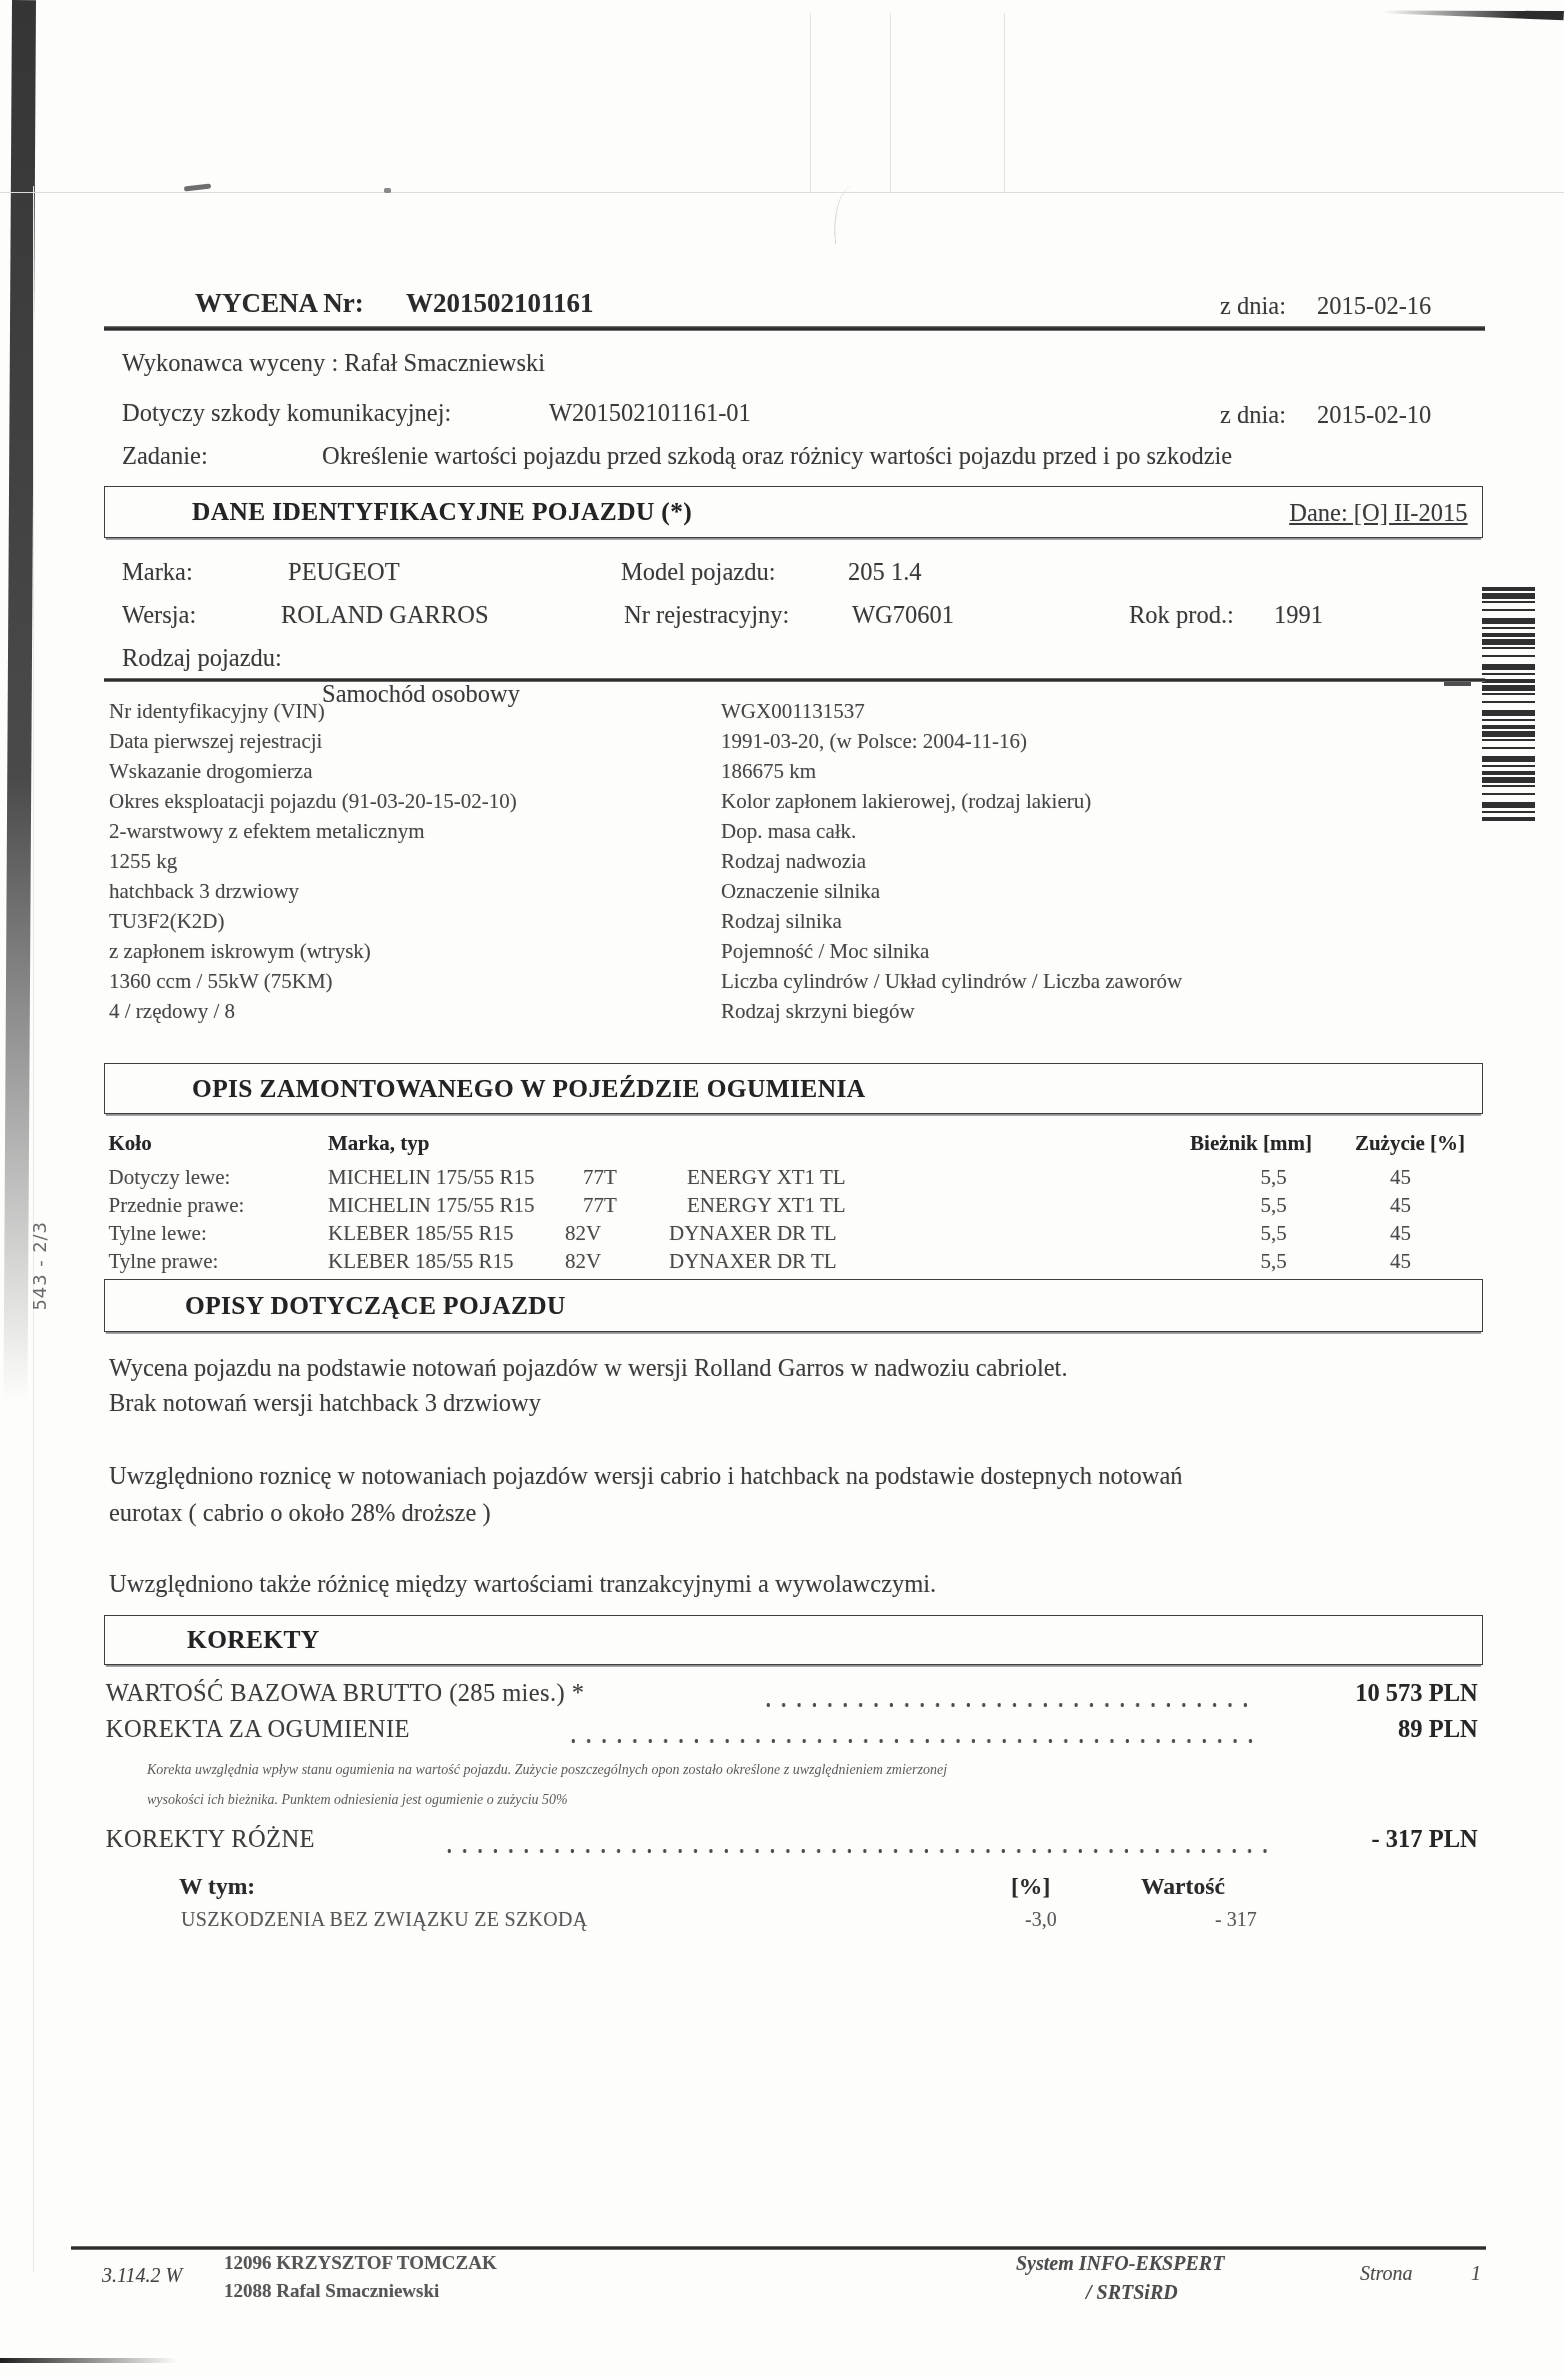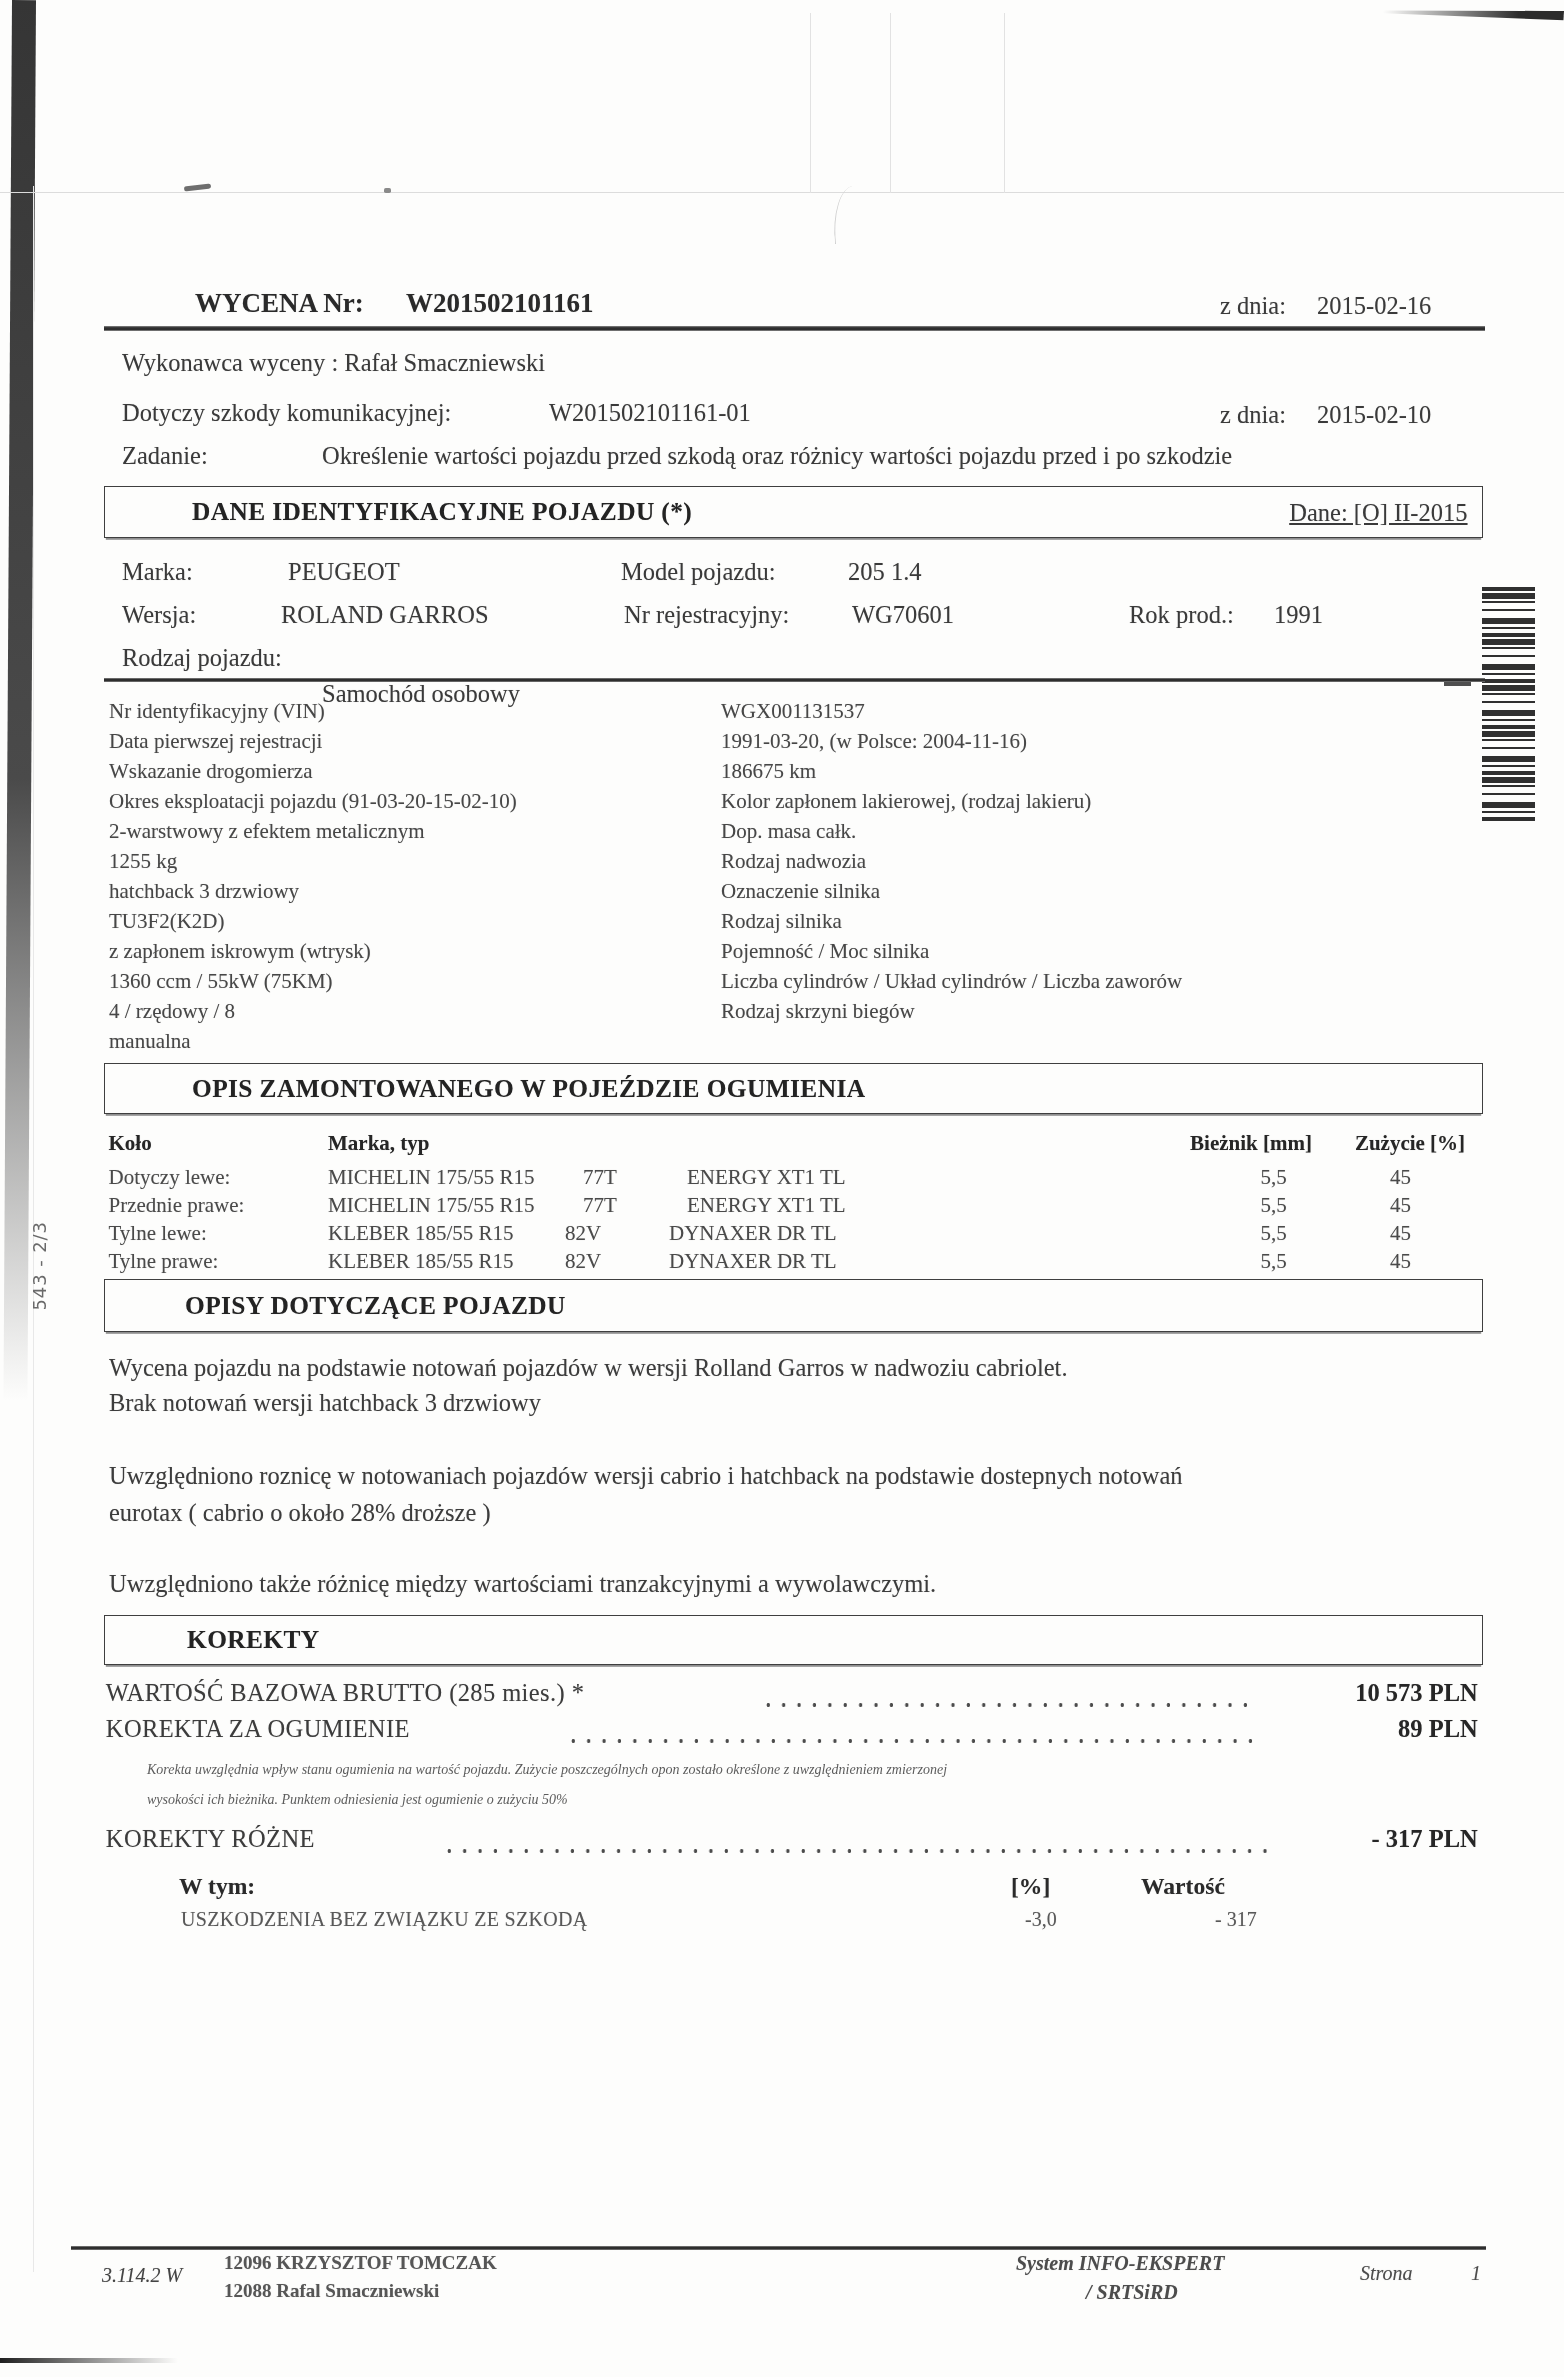--- a/index.html
+++ b/index.html
@@ -149,21 +149,20 @@
       <span>hatchback 3 drzwiowy</span>
     <span>Oznaczenie silnika</span>
       <span>TU3F2(K2D)</span>
     <span>Rodzaj silnika</span>
       <span>z zapłonem iskrowym (wtrysk)</span>
     <span>Pojemność / Moc silnika</span>
       <span>1360 ccm / 55kW (75KM)</span>
     <span>Liczba cylindrów / Układ cylindrów / Liczba zaworów</span>
       <span>4 / rzędowy / 8</span>
     <span>Rodzaj skrzyni biegów</span>
-      <span>manualna</span>
   </div>
 
   <div class="sect-box" style="top:1063px;height:49px;">
     <span class="sect-title" style="left:87px;top:10px;">OPIS ZAMONTOWANEGO W POJEŹDZIE OGUMIENIA</span>
   </div>
 
   <div class="tire-row th" style="top:1131px;">
     <span class="t-wheel">Koło</span>
     <span class="t-brand">Marka, typ</span>
     <span class="t-tread2">Bieżnik [mm]</span>

